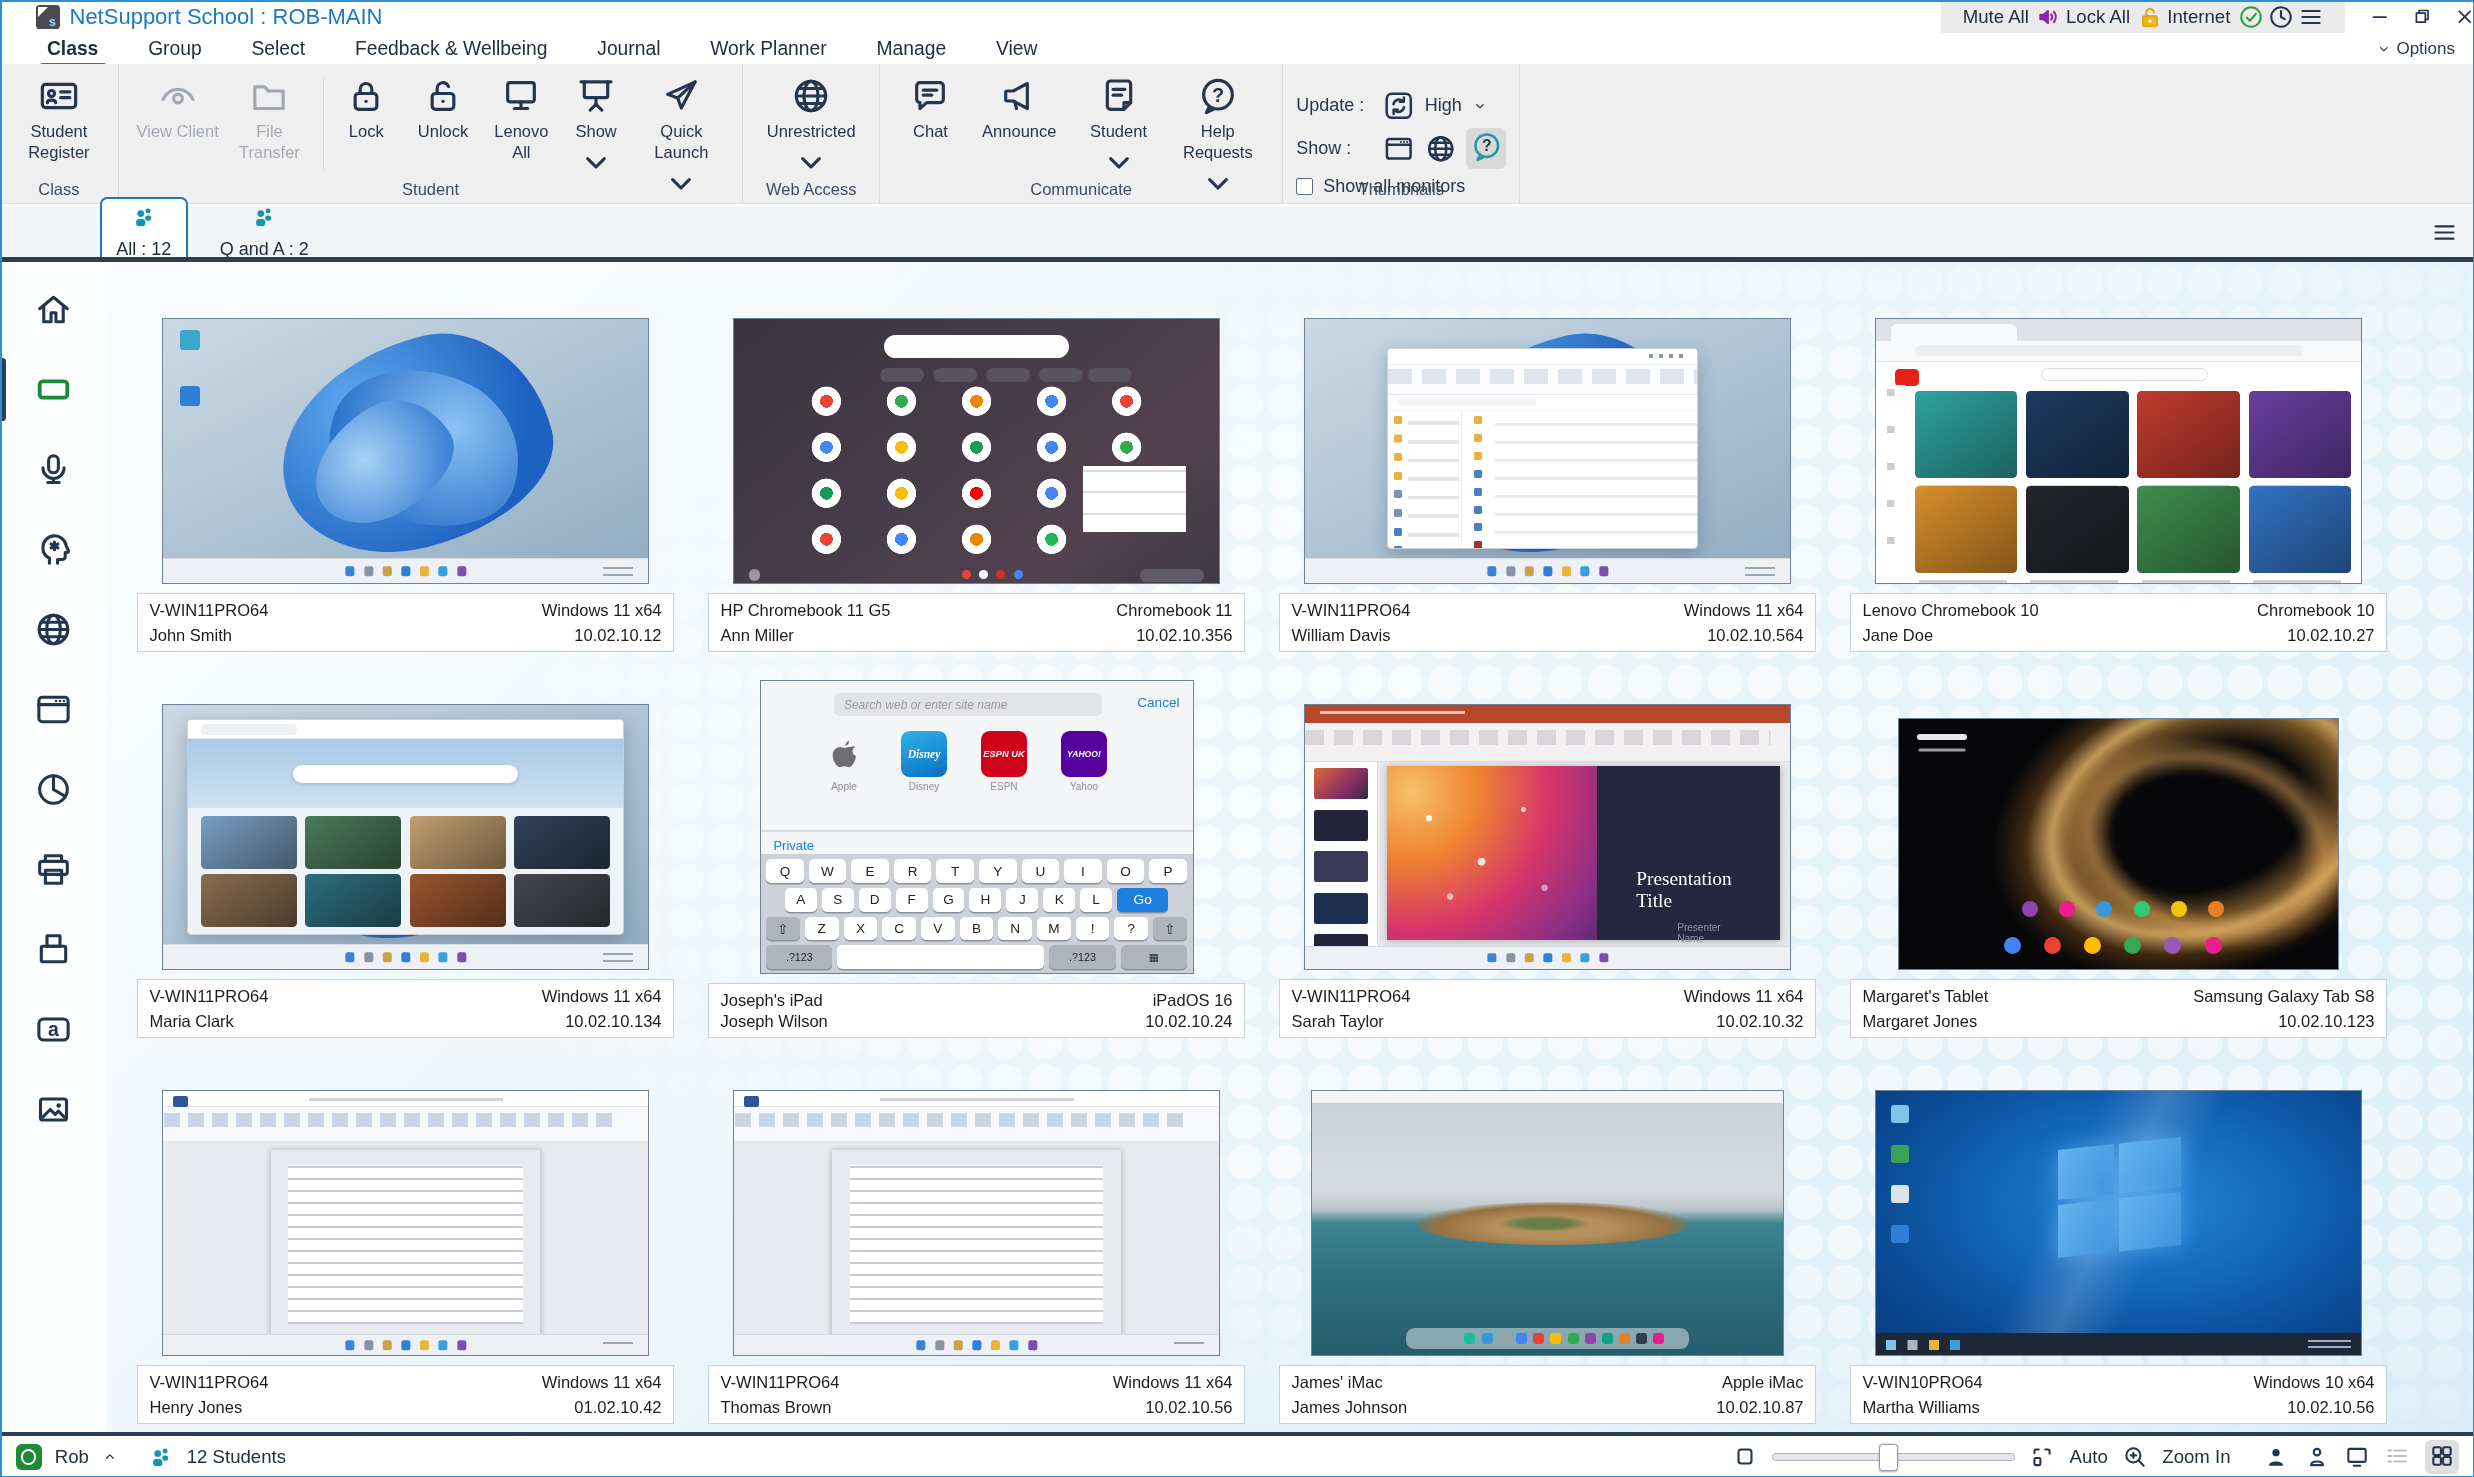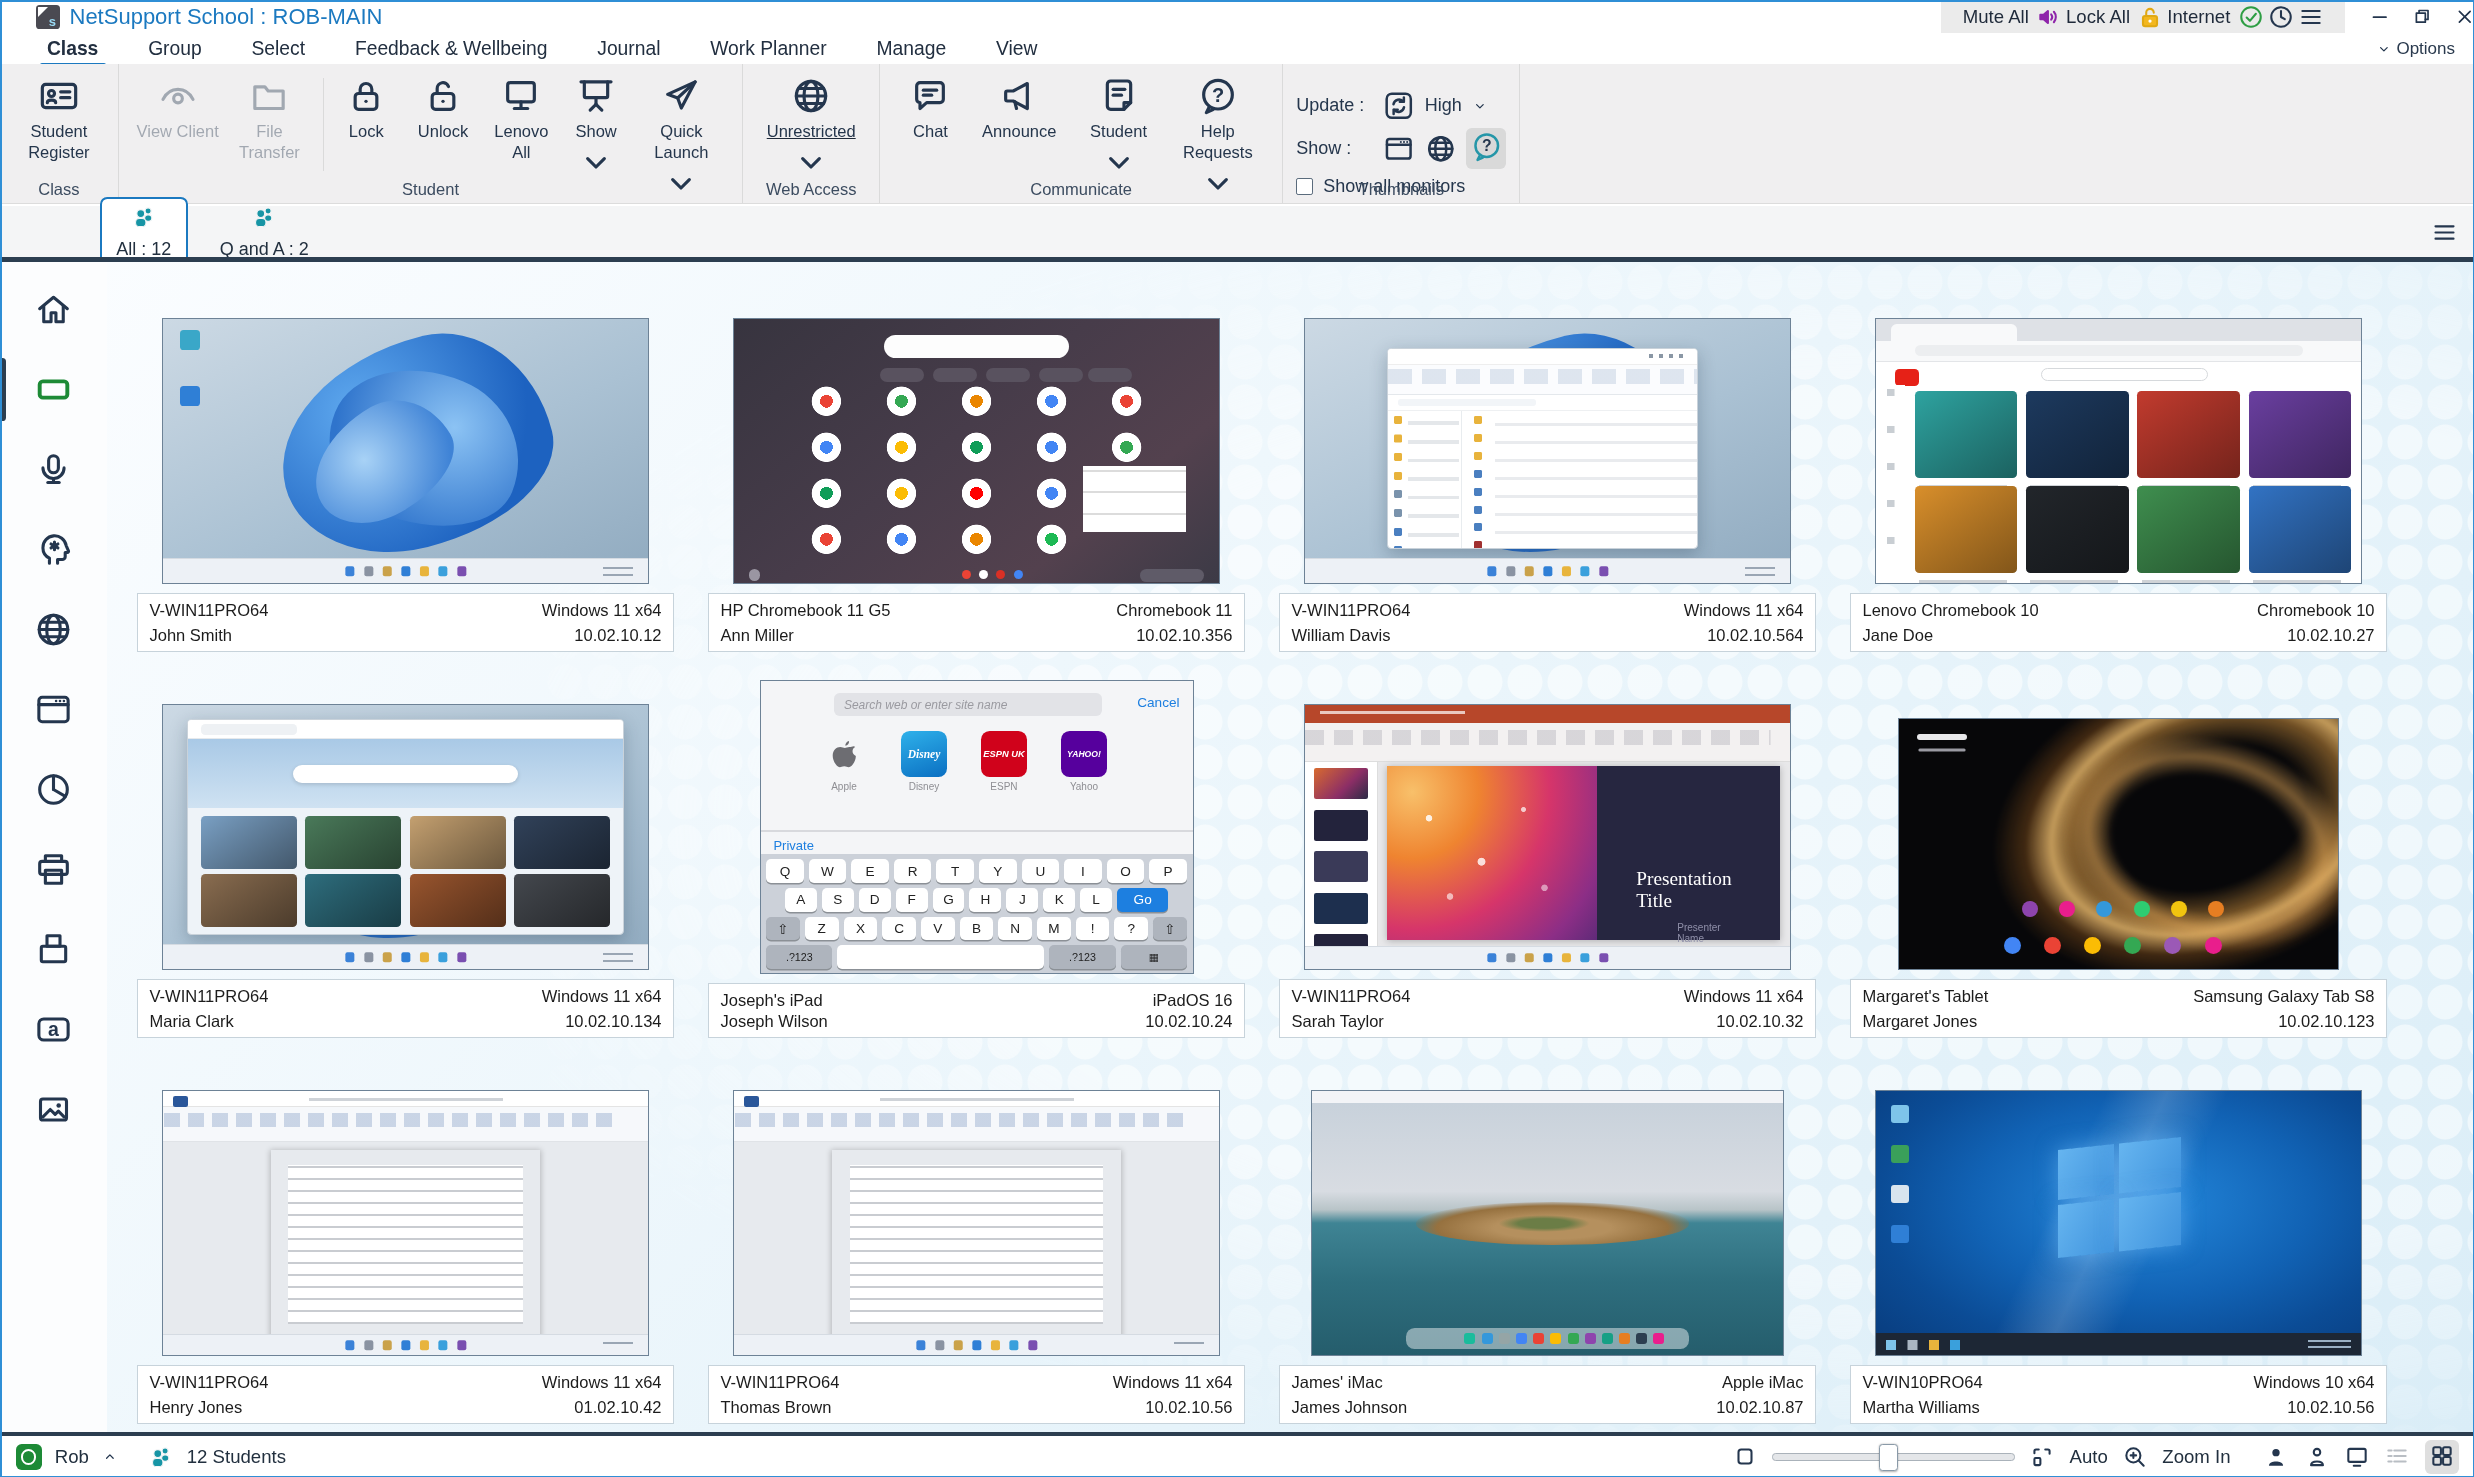--- a/index.html
+++ b/index.html
@@ -23,21 +23,21 @@
   .menurow{position:absolute;left:0;top:33px;width:100%;height:31.5px;display:flex;align-items:center;background:#fff;}
   .menuitem{font-size:19.3px;margin:0 0 0 44px;position:relative;padding:1.4px 2.9px;color:#222f40;}
   .menuitem.active{font-weight:bold;}
   .menuitem.active::after{content:"";position:absolute;left:-4.3px;right:-4.3px;bottom:-5.7px;height:4.3px;border-radius:2.1px;background:#1b79c0;}
   .optionsbtn{margin-left:auto;margin-right:20px;font-size:17px;display:flex;align-items:center;gap:4.3px;color:#2a3a4e;}
   
   .ribbon{position:absolute;left:0;top:64px;width:100%;height:140px;background:#f0eff0;border-bottom:0.7px solid #dcdcdc;display:flex;}
   .rgroup{position:relative;display:flex;align-items:flex-start;padding:11.5px 13px 29px 13px;border-right:0.7px solid #dadada;}
   .rgroup .gname{position:absolute;bottom:4.3px;left:0;right:0;text-align:center;font-size:16.5px;color:#3c4c60;}
   .rbtn{display:flex;flex-direction:column;align-items:center;width:89px;margin:0 1.4px;text-align:center;}
-  .rbtn.wide{width:107px;text-decoration:underline;}
+  .rbtn.wide{width:107px;}
   .rbtn svg{width:40px;height:40px;}
   .rbtn .rlabel{margin-top:5.7px;font-size:16.5px;line-height:21px;color:#25364c;display:inline;}
   .rbtn.disabled{opacity:.38;}
   .chev{width:15.8px;height:15.8px;vertical-align:-2.1px;}
   .innersep{width:0.7px;background:#dadada;margin:2.9px 7.2px;align-self:stretch;}
   .thumbgrp{display:flex;flex-direction:column;gap:7.2px;padding-top:14.3px;}
   .throw{display:flex;align-items:center;gap:10px;font-size:18px;color:#25364c;}
   .throw .lbl{width:77px;}
   .showic{width:31.5px;height:31.5px;}
   .helpic-box{background:#d9d9d9;border-radius:5.7px;padding:2.1px 4.3px;}

